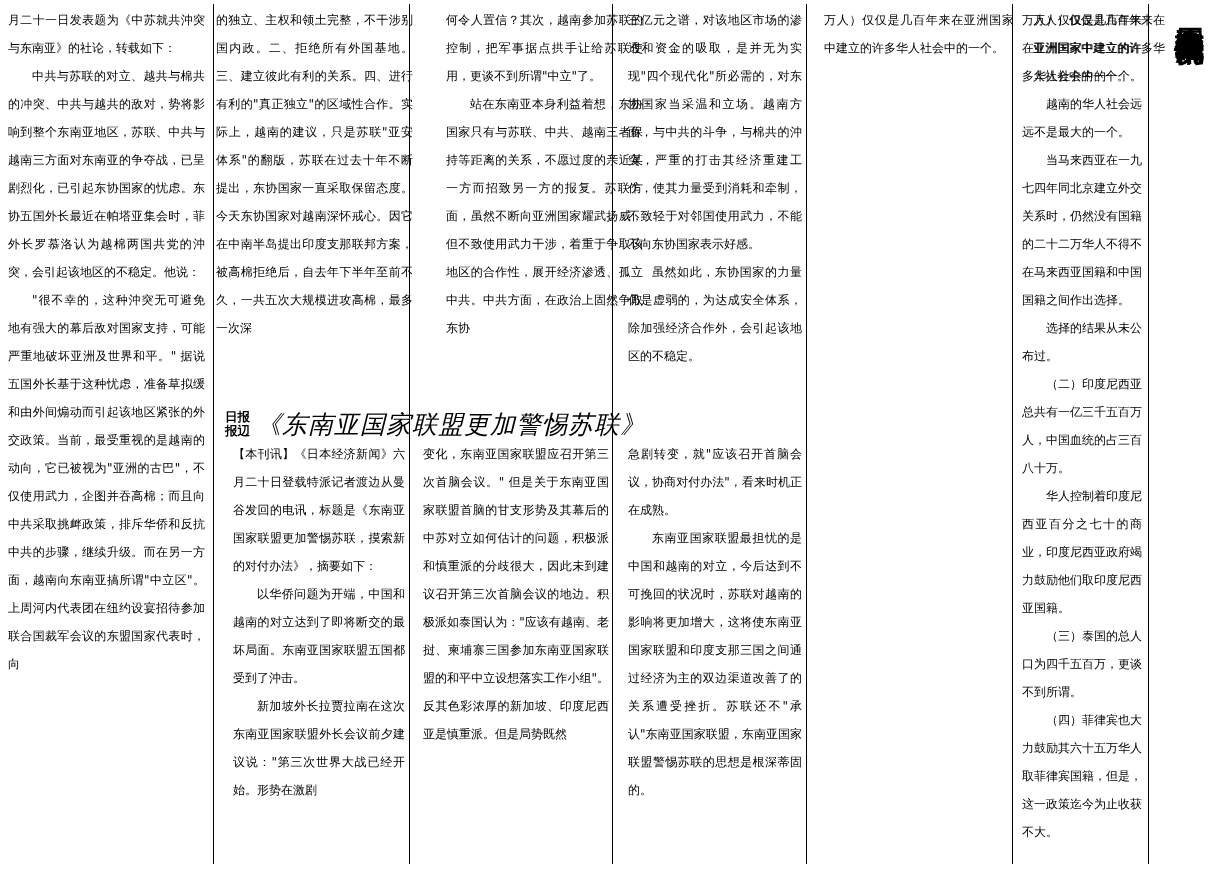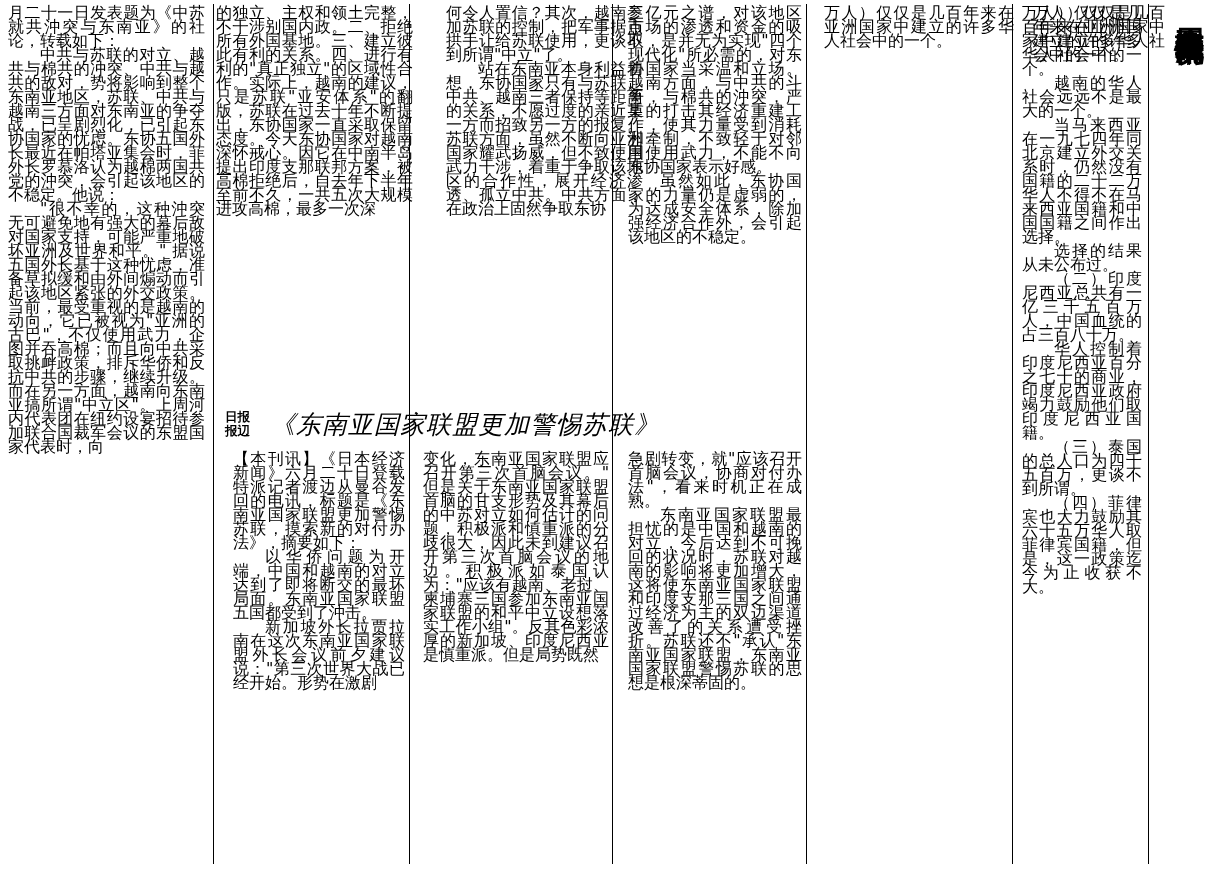--- a/index.html
+++ b/index.html
@@ -17,22 +17,22 @@
   .page {
     position: relative;
     width: 1211px;
     height: 870px;
     box-sizing: border-box;
     padding: 6px 8px 4px 8px;
   }
   
   .col {
     box-sizing: border-box;
-    font-size: 16px;
-    line-height: 14px;
+    font-size: 12px;
+    line-height: 28px;
     text-align: justify;
     text-justify: inter-ideograph;
   }
   .col p {
     margin: 0;
     text-indent: 2em;
   }
   .col p.noindent { text-indent: 0; }
 
   
@@ -90,38 +90,38 @@
     width: 790px;
     height: 40px;
     display: flex;
     align-items: center;
   }
   .src-badge {
     font-family: "DejaVu Serif", "Liberation Serif", serif;
     font-weight: bold;
     font-size: 12.5px;
     line-height: 14px;
-    margin-right: 20px;
+    margin-right: 6px;
     white-space: nowrap;
   }
   .src-badge span { display: block; }
   .headline {
     font-family: "DejaVu Serif", "Liberation Serif", serif;
     font-weight: normal;
     font-style: italic;
     font-size: 25px;
     letter-spacing: 1px;
     white-space: nowrap;
   }
 
   
   #lower-region {
     position: absolute;
     left: 8px;
-    top: 452px;
+    top: 440px;
     width: 1135px;
     height: 412px;
   }
   .lowcol {
     position: absolute;
     top: 0;
     height: 412px;
   }
   #lc0 { left: 225px; width: 172px; }
   #lc1 { left: 415px; width: 186px; }

